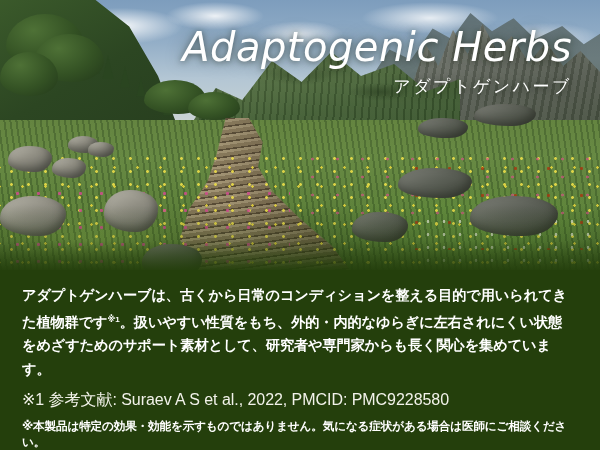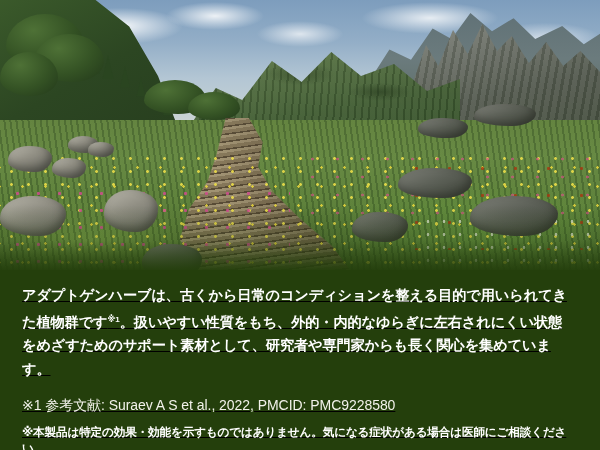--- a/index.html
+++ b/index.html
@@ -220,39 +220,38 @@
   
   #panel {
     position: absolute;
     left: 0;
     top: 270px;
     width: 600px;
     height: 180px;
     background: #243F0C;
     box-sizing: border-box;
     padding: 14px 24px 0 22px;
-    text-decoration: underline;
   }
   #body-copy {
     color: #ffffff;
     font-size: 14.2px;
     font-weight: 700;
     line-height: 23.5px;
     letter-spacing: -0.1px;
   }
   #body-copy .sup {
     font-size: 8px;
     font-weight: 700;
     vertical-align: 5px;
     letter-spacing: 0;
   }
   #footnote {
-    margin-top: 16px;
+    margin-top: 10px;
     color: #f2f2ea;
-    font-size: 14px;
+    font-size: 16px;
     font-weight: 400;
     line-height: 17px;
     letter-spacing: -0.05px;
   }
   #footnote .url-line { display: block; padding-left: 19px; }
   #disclaimer {
     margin-top: 10px;
     color: #ffffff;
     font-size: 11.6px;
     font-weight: 700;
@@ -311,20 +310,24 @@
     <div class="layer rock dark" style="left:142px;top:244px; width:60px; height:34px;"></div>
     <div class="layer rock dark" style="left:418px;top:118px; width:50px; height:20px;"></div>
     <div class="layer rock dark" style="left:474px;top:104px; width:62px; height:22px;"></div>
     <div class="layer rock dark" style="left:398px;top:168px; width:74px; height:30px;"></div>
     <div class="layer rock dark" style="left:470px;top:196px; width:88px; height:40px;"></div>
     <div class="layer rock dark" style="left:352px;top:212px; width:56px; height:30px;"></div>
 
     <div class="layer" id="hero-fade"></div>
   </div>
 
+  <div id="title-wrap">
+    <div id="title-en">Adaptogenic Herbs</div>
+    <div id="title-ja">アダプトゲンハーブ</div>
+  </div>
 
   <div id="panel" style="background: rgb(36, 63, 12);">
 
     <div id="body-copy">
       <span>アダプトゲンハーブは、古くから日常のコンディションを整える目的で用いられてきた</span><span>植物群です</span><span class="sup">※1</span><span>。扱いやすい性質をもち、外的・内的なゆらぎに左右されにくい状態を</span><span>めざすためのサポート素材として、研究者や専門家からも長く関心を集めています。</span>
     </div>
 
     <div id="footnote">
       <span class="ref-line">※1 参考文献: Suraev A S et al., 2022, PMCID: PMC9228580</span>
     </div>

